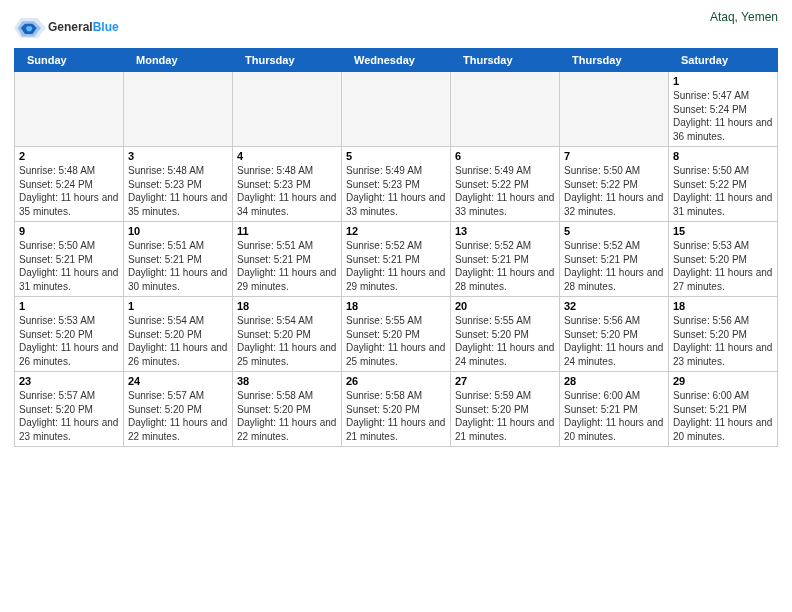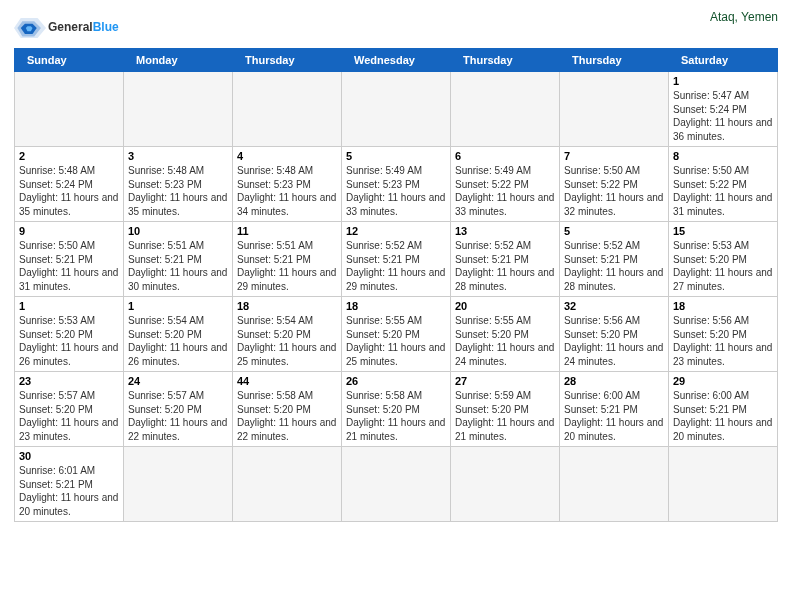--- a/index.html
+++ b/index.html
@@ -303,21 +303,21 @@
 and 23 minutes.</div>
           </td>
           <td>
             <span class="day-num">24</span>
             <div class="cell-info">Sunrise: 5:57 AM
 Sunset: 5:20 PM
 Daylight: 11 hours
 and 22 minutes.</div>
           </td>
           <td>
-            <span class="day-num">44</span>
+            <span class="day-num">38</span>
             <div class="cell-info">Sunrise: 5:58 AM
 Sunset: 5:20 PM
 Daylight: 11 hours
 and 22 minutes.</div>
           </td>
           <td>
             <span class="day-num">26</span>
             <div class="cell-info">Sunrise: 5:58 AM
 Sunset: 5:20 PM
 Daylight: 11 hours
@@ -337,31 +337,16 @@
 Daylight: 11 hours
 and 20 minutes.</div>
           </td>
           <td>
             <span class="day-num">29</span>
             <div class="cell-info">Sunrise: 6:00 AM
 Sunset: 5:21 PM
 Daylight: 11 hours
 and 20 minutes.</div>
           </td>
-        </tr>
-        <tr class="last-row">
-          <td>
-            <span class="day-num">30</span>
-            <div class="cell-info">Sunrise: 6:01 AM
-Sunset: 5:21 PM
-Daylight: 11 hours
-and 20 minutes.</div>
-          </td>
-          <td class="empty"></td>
-          <td class="empty"></td>
-          <td class="empty"></td>
-          <td class="empty"></td>
-          <td class="empty"></td>
-          <td class="empty"></td>
         </tr>
       </tbody>
   </table>
 </div>
 
 </body></html>

